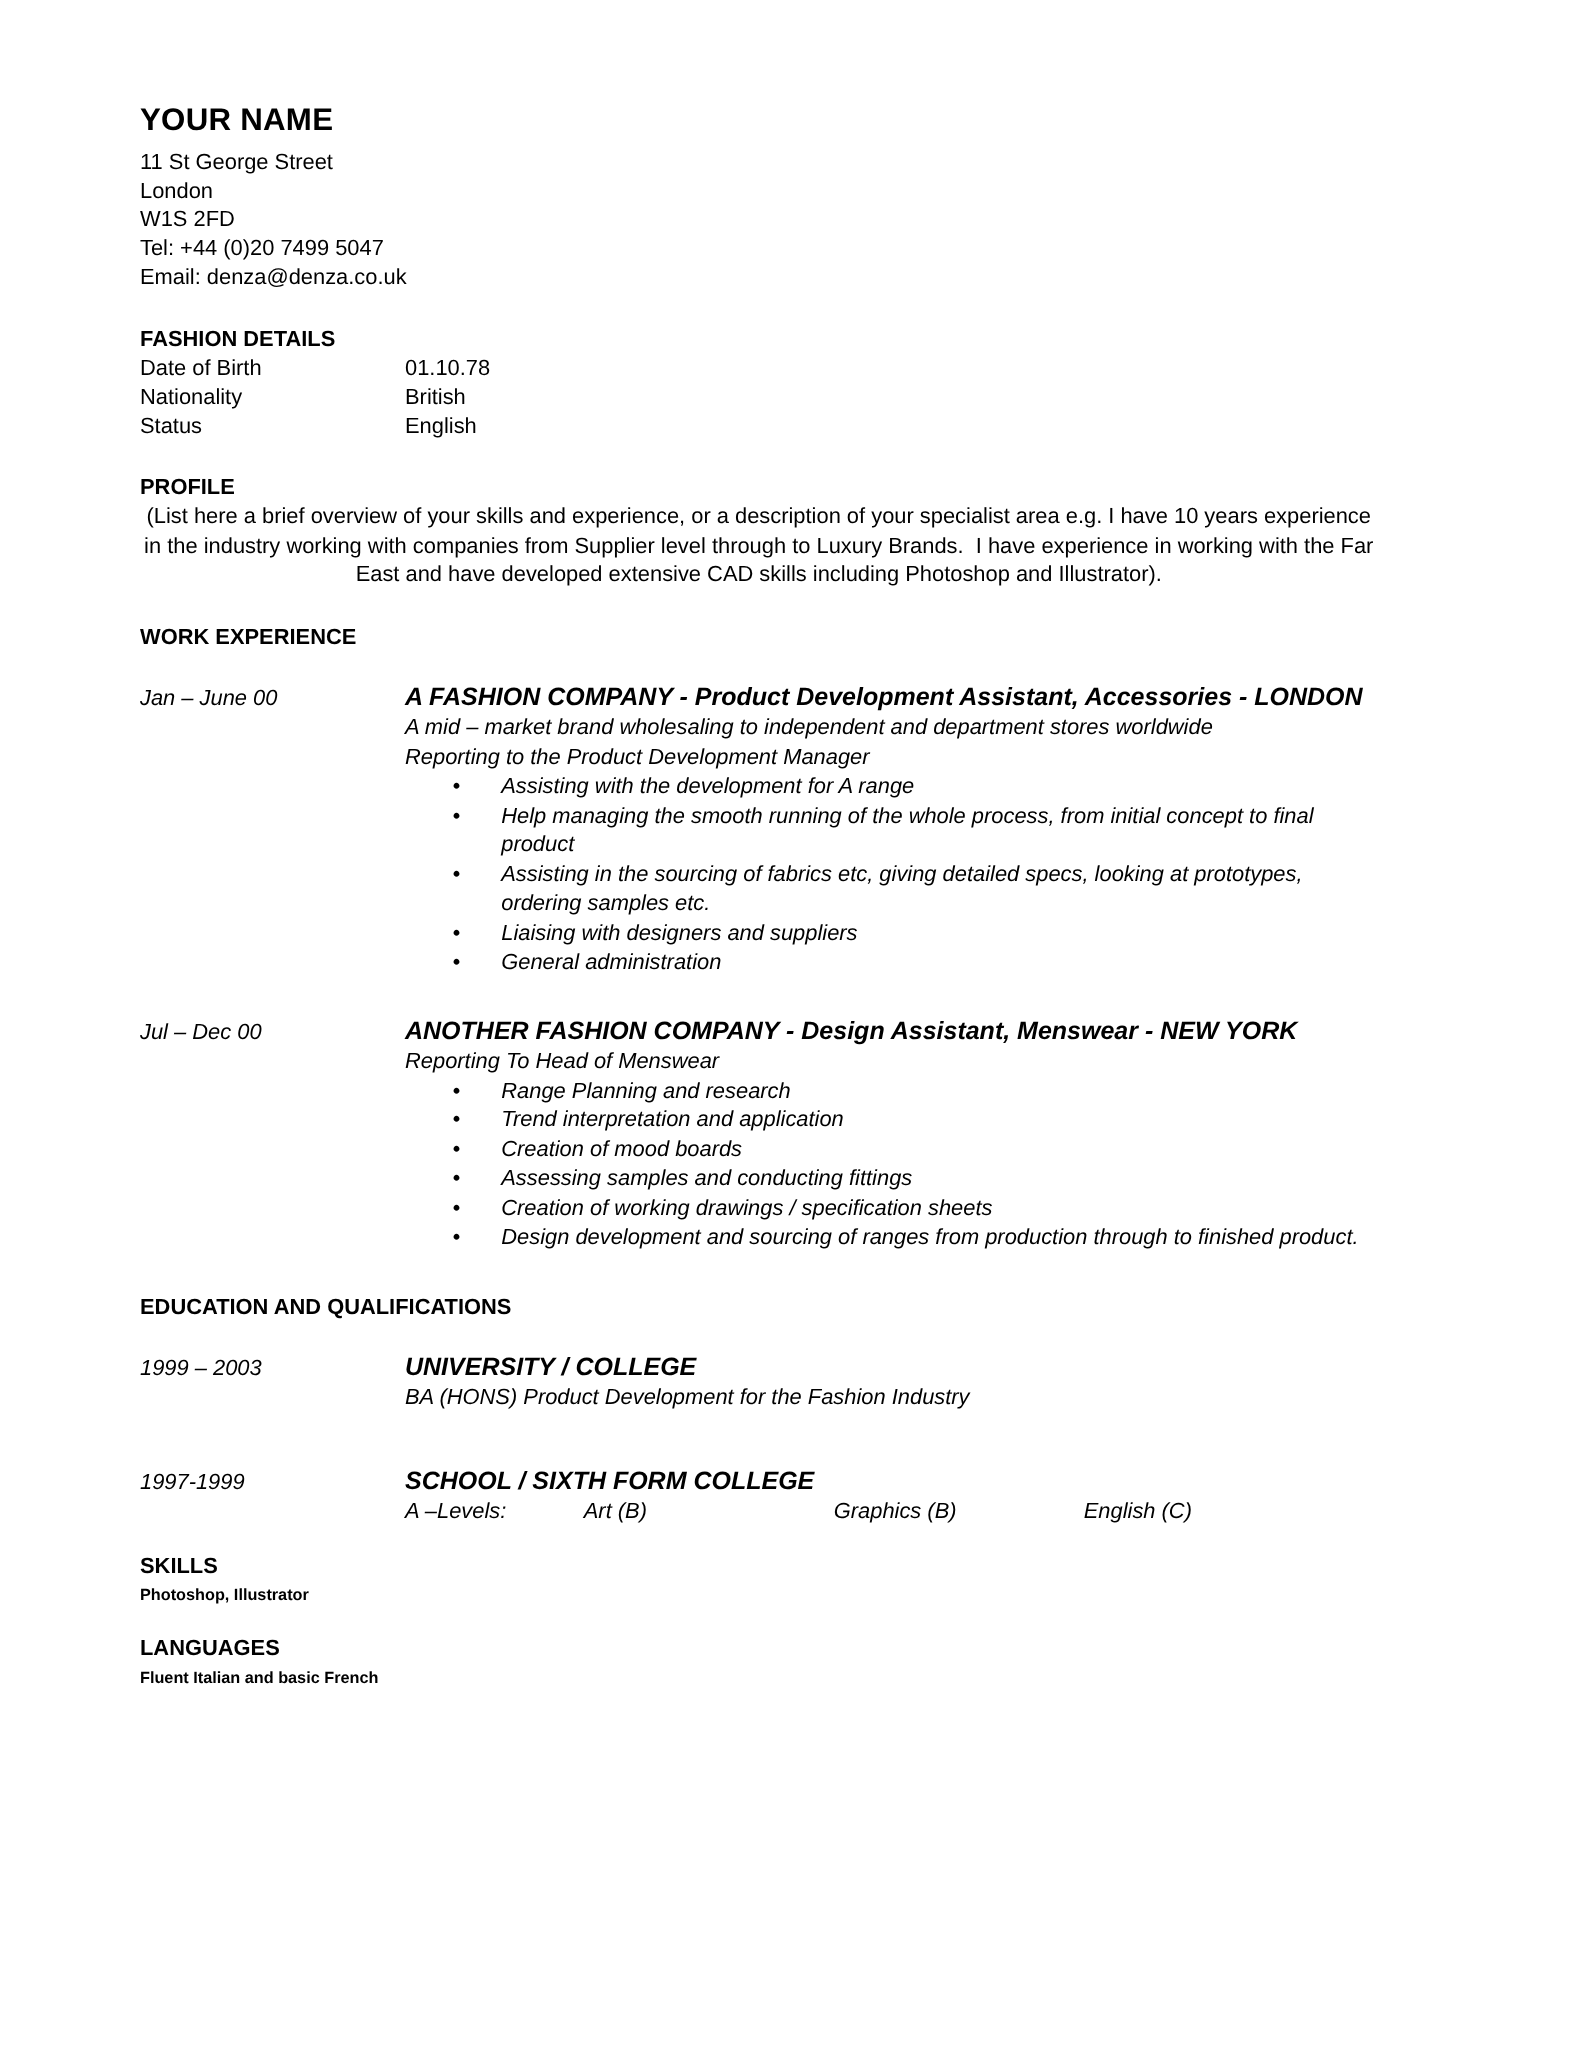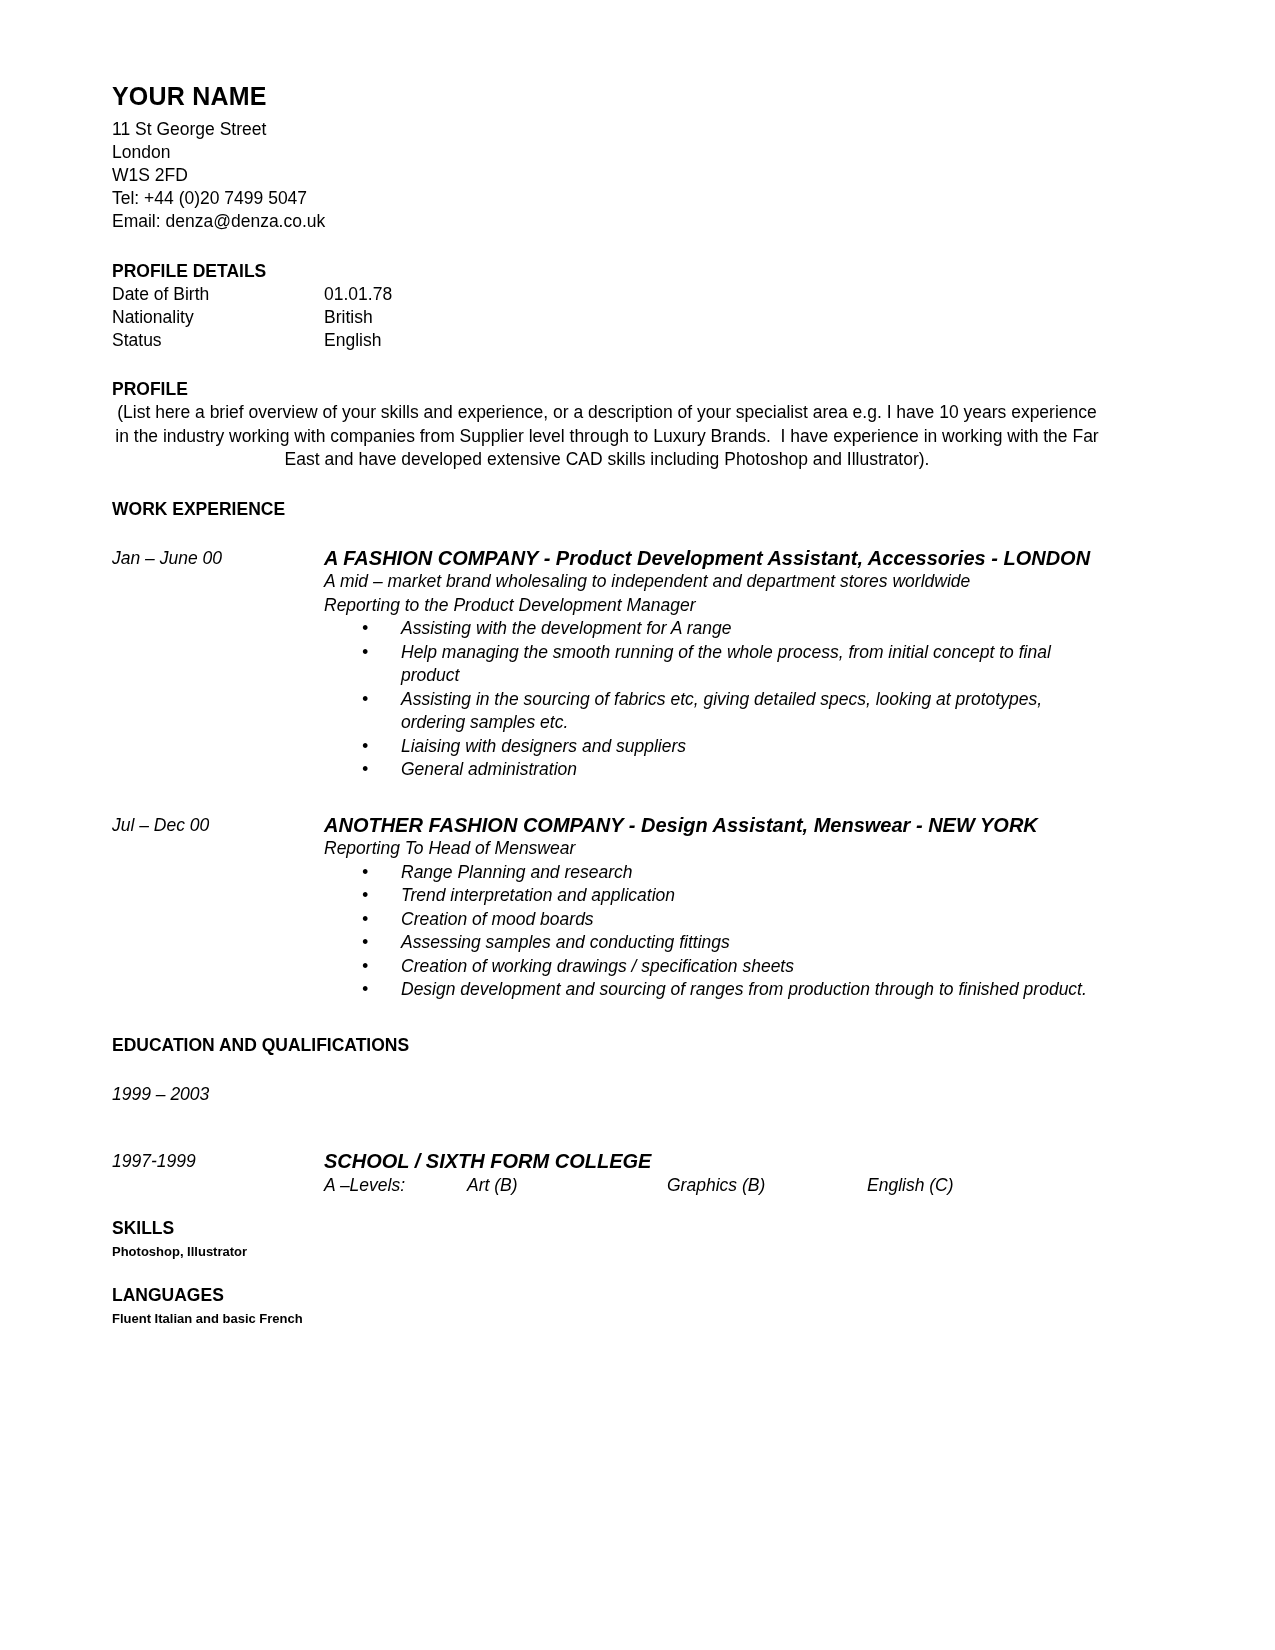--- a/index.html
+++ b/index.html
@@ -145,24 +145,24 @@
       <div class="addr-line">11 St George Street</div>
       <div class="addr-line">London</div>
       <div class="addr-line">W1S 2FD</div>
       <div class="addr-line">Tel: +44 (0)20 7499 5047</div>
       <div class="addr-line">Email: denza@denza.co.uk</div>
     </div>
 
     <div class="gap-md"></div>
 
     <div>
-      <div class="section-heading">PROFILE DETAILS</div>
+      <div class="section-heading">FASHION DETAILS</div>
       <div class="pd-row">
         <div class="pd-key">Date of Birth</div>
-        <div class="pd-val">01.01.78</div>
+        <div class="pd-val">01.10.78</div>
       </div>
       <div class="pd-row">
         <div class="pd-key">Nationality</div>
         <div class="pd-val">British</div>
       </div>
       <div class="pd-row">
         <div class="pd-key">Status</div>
         <div class="pd-val">English</div>
       </div>
     </div>
@@ -218,20 +218,24 @@
 
     <div class="gap-lg"></div>
 
     <div>
       <div class="section-heading">EDUCATION AND QUALIFICATIONS</div>
 
       <div class="gap-md"></div>
 
       <div class="entry">
         <div class="entry-date">1999 – 2003</div>
+        <div class="entry-body">
+          <div class="entry-title">UNIVERSITY / COLLEGE</div>
+          <div class="entry-sub">BA (HONS) Product Development for the Fashion Industry</div>
+        </div>
       </div>
 
       <div class="gap-xl"></div>
 
       <div class="entry">
         <div class="entry-date">1997-1999</div>
         <div class="entry-body">
           <div class="entry-title">SCHOOL / SIXTH FORM COLLEGE</div>
           <div class="alevels">
             <div class="al-label">A –Levels:</div>

